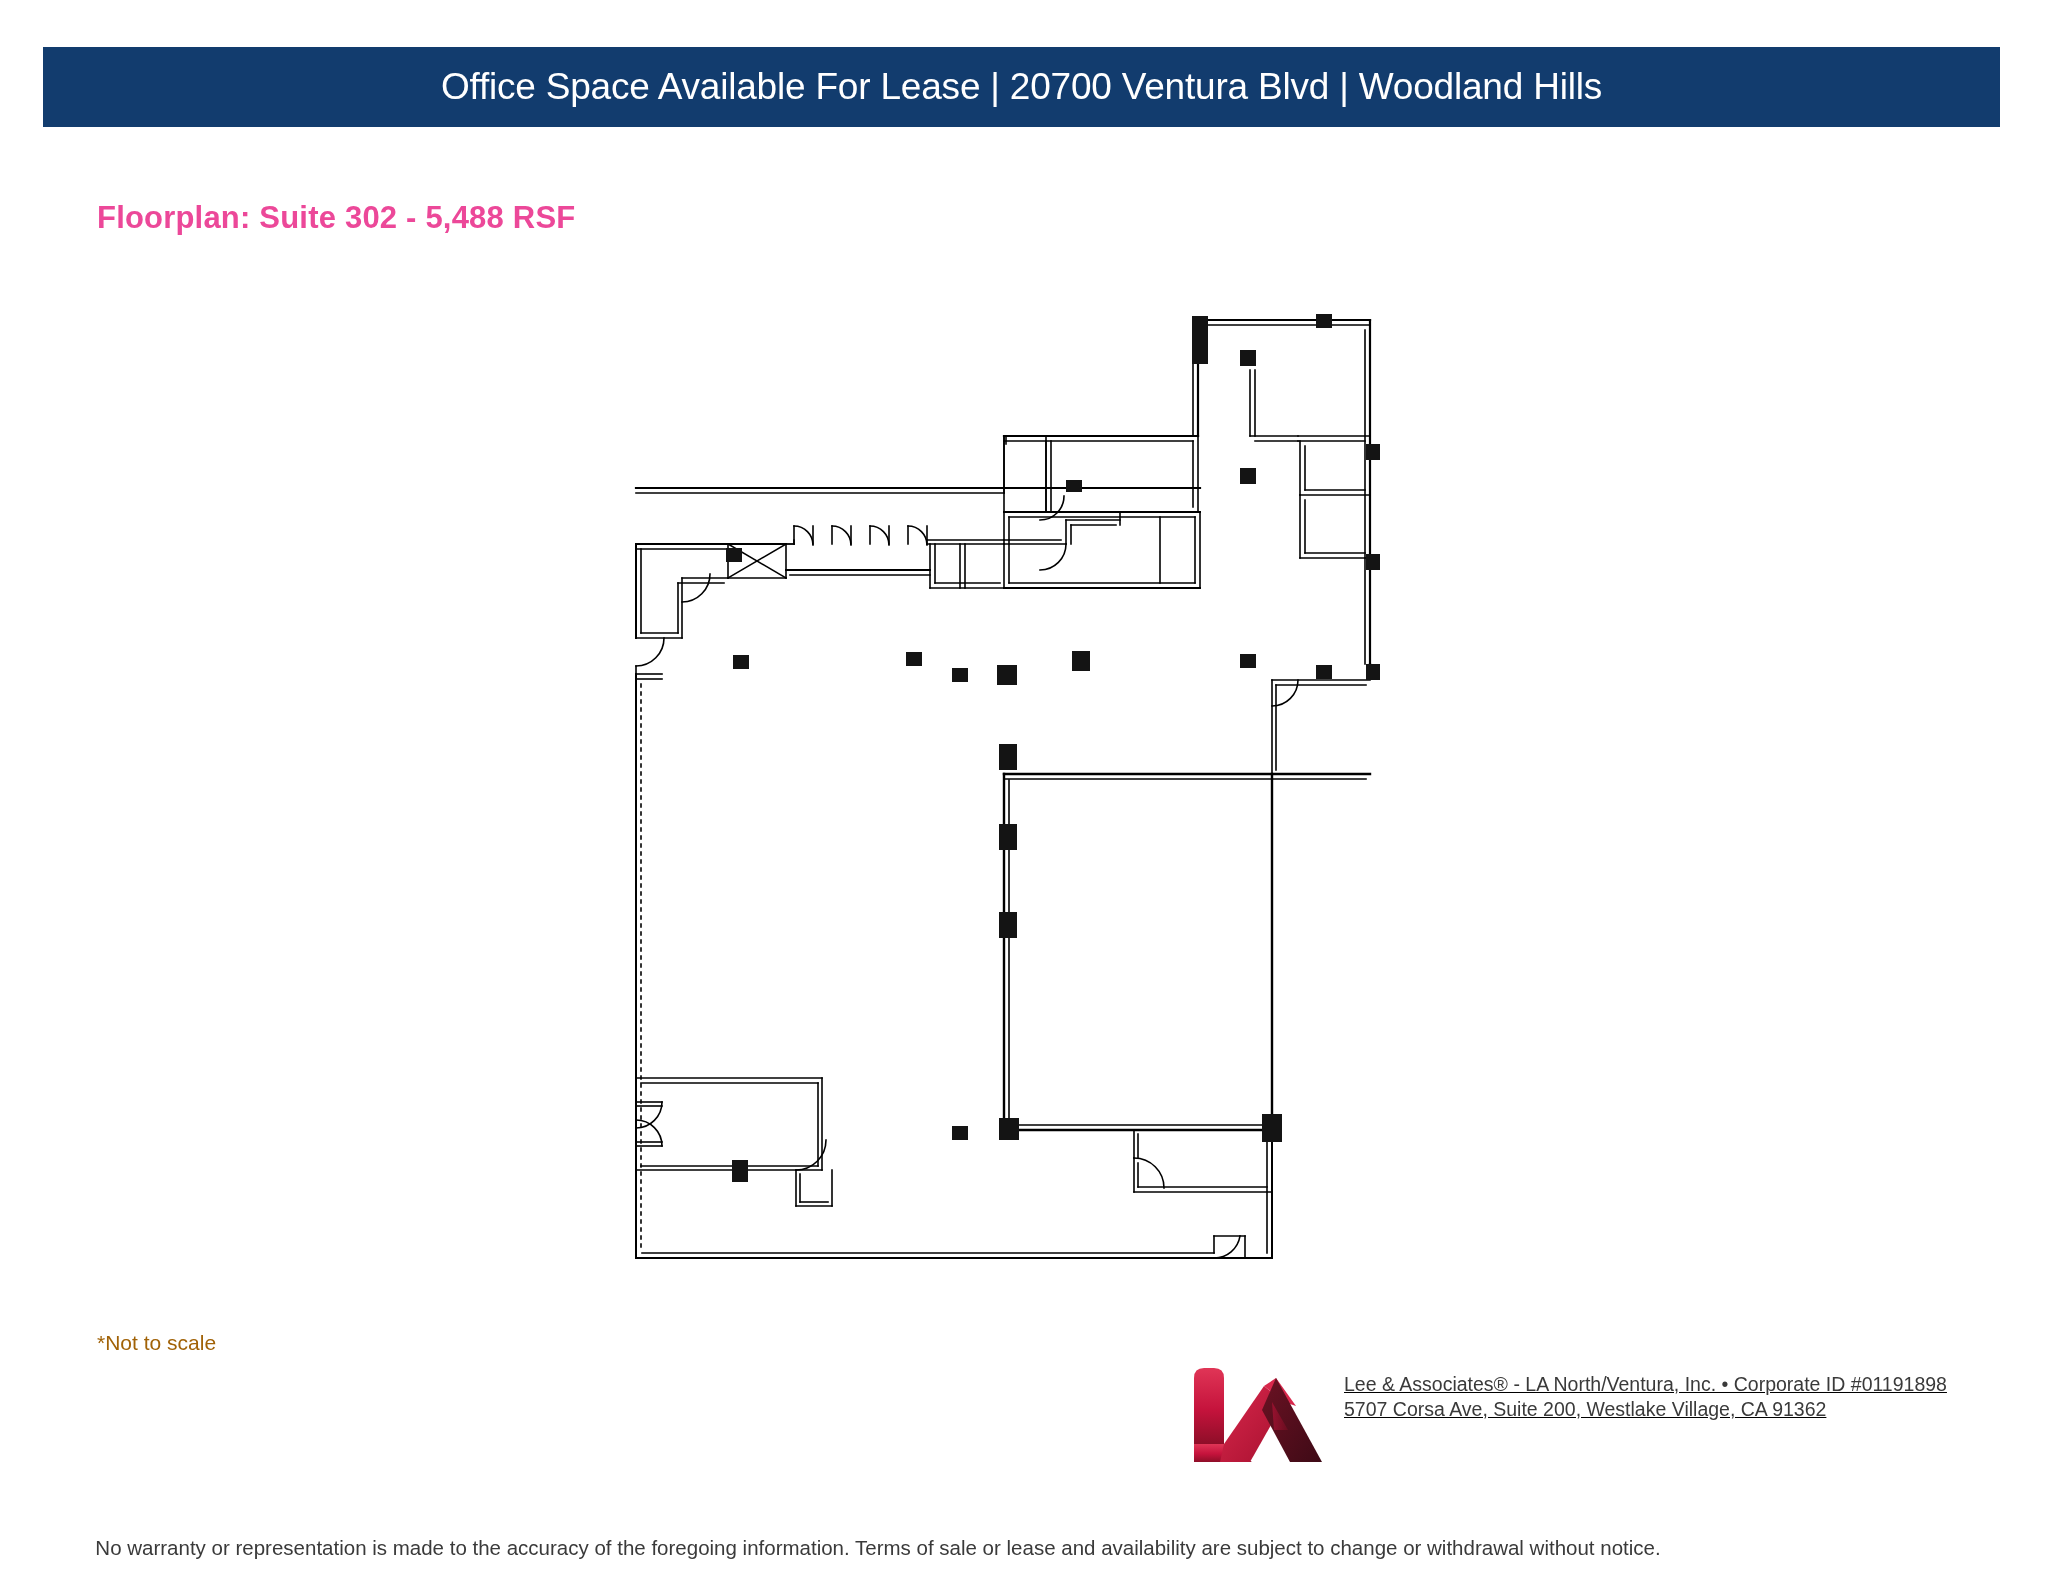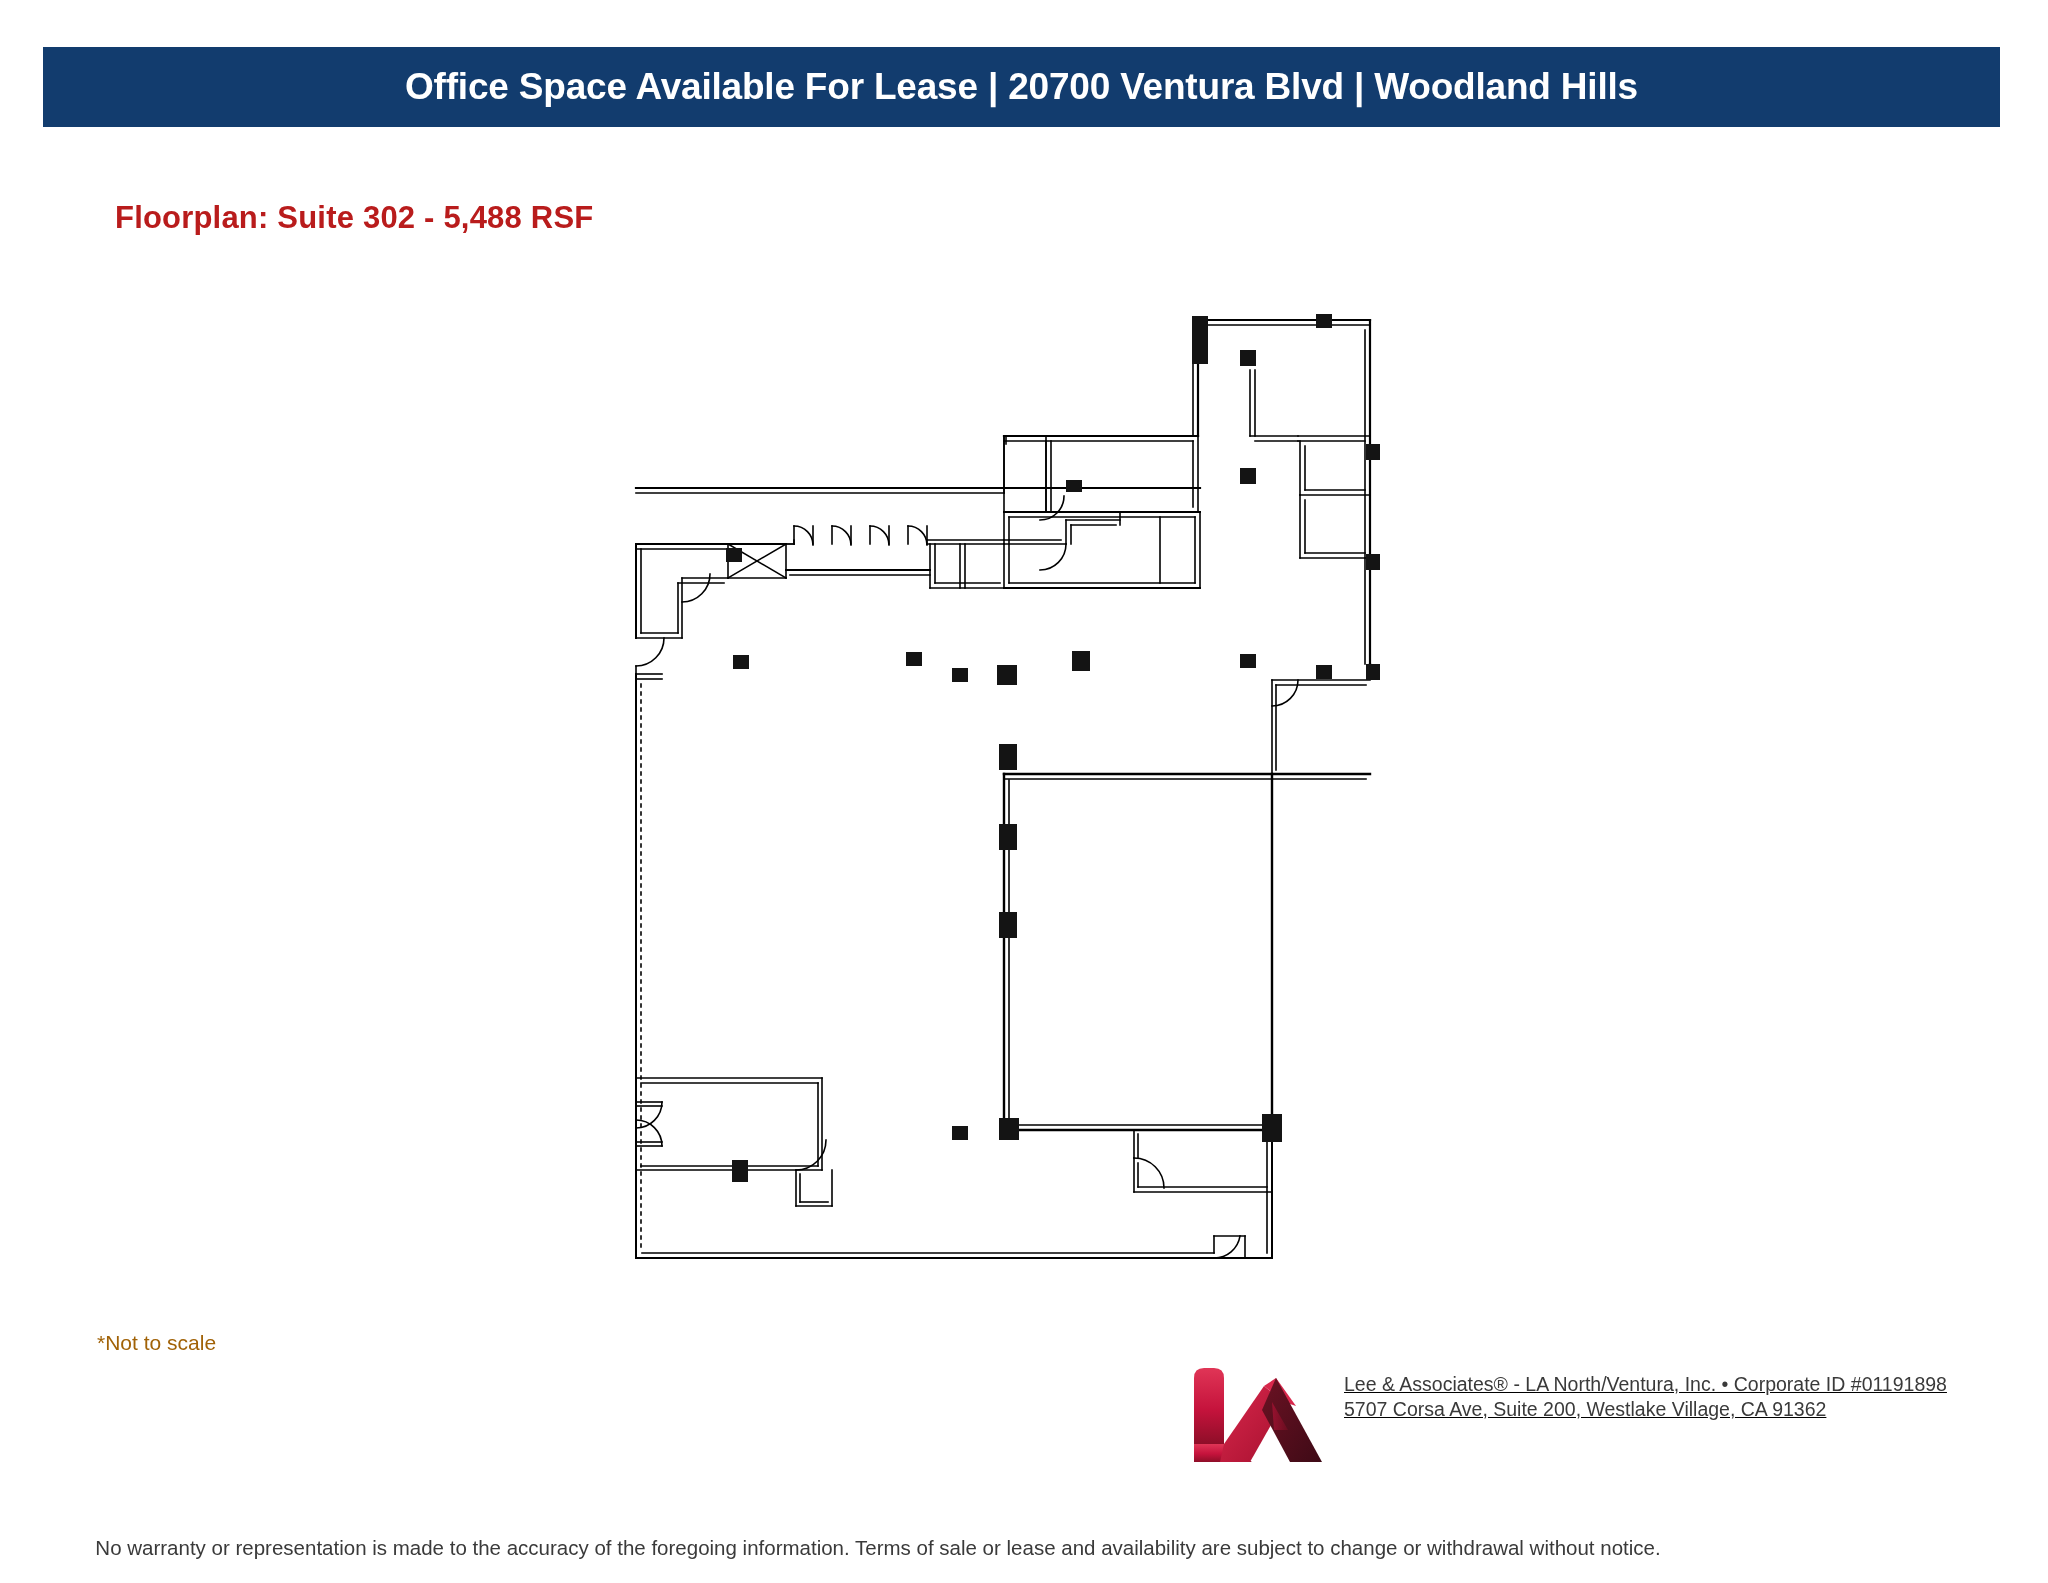--- a/index.html
+++ b/index.html
@@ -24,37 +24,36 @@
     height: 80px;
     background: #123C6E;
     display: flex;
     align-items: center;
     justify-content: center;
     box-sizing: border-box;
   }
   #header-title {
     color: #ffffff;
     font-size: 37px;
-    font-weight: bold;
+    font-weight: normal;
     letter-spacing: -0.2px;
     white-space: nowrap;
     font-family: "Liberation Sans", sans-serif;
   }
 
   
   #floorplan-subtitle {
     position: absolute;
     left: 97px;
     top: 200px;
-    color: #b91c1c;
+    color: #ec4899;
     font-size: 31px;
     font-weight: bold;
     white-space: nowrap;
     letter-spacing: 0.2px;
-    margin-left: 18px;
   }
 
   
   #floorplan-wrap {
     position: absolute;
     left: 600px;
     top: 240px;
     width: 840px;
     height: 1080px;
   }

